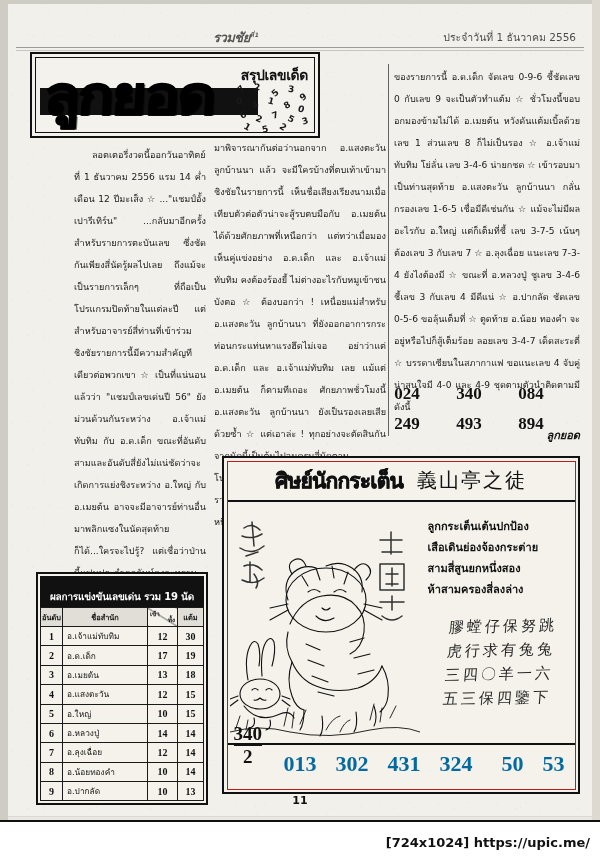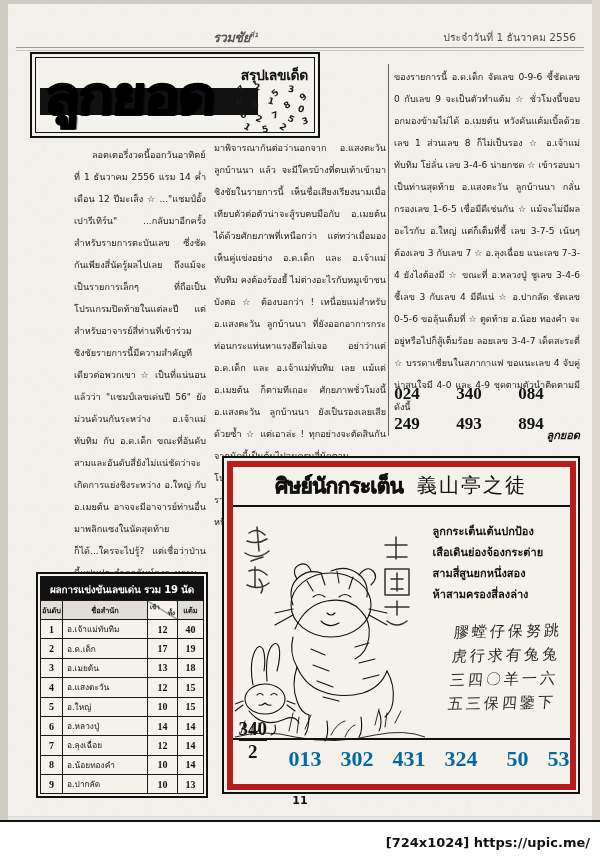--- a/index.html
+++ b/index.html
@@ -137,21 +137,21 @@
     font-size: 11px; font-weight: 800; font-style: italic; color: #111;
   }
 
   
   #table-box {
     position: absolute; left: 28px; top: 568px; width: 172px;
     border: 2px solid #111; background: #f4f2ea; padding: 2px;
   }
   #tbl-title {
     background: #111; color: #fff; text-align: center;
-    font-size: 10px; font-weight: 700; padding: 6px 0 3px;
+    font-size: 10px; font-weight: 700; padding: 13px 0 3px;
     letter-spacing: -.2px;
   }
   table#results {
     width: 100%; border-collapse: collapse;
     font-size: 8.5px; color: #111;
   }
   #results th, #results td {
     border: 1px solid #1a1a1a;
     text-align: center; padding: 2.2px 1px;
   }
@@ -164,21 +164,21 @@
   #results th.split .b { position: absolute; right: 2px; bottom: 1px; font-size: 6.2px; }
   #results td.rank { width: 22px; font-family: "Liberation Serif", serif; font-weight: 700; font-size: 10px; }
   #results td.name { text-align: left; padding-left: 4px; font-size: 8.3px; }
   #results td.sc { width: 26px; font-family: "Liberation Serif", serif; font-weight: 700; font-size: 10px; }
 
   
   #tiger-panel {
     position: absolute; left: 214px; top: 452px; width: 358px; height: 338px;
     border: 2px solid #111; background: #f4f2ea; padding: 2.5px;
   }
-  #tiger-inner { width: 100%; height: 100%; border: 6px solid #b91c1c; position: relative; overflow: hidden; }
+  #tiger-inner { width: 100%; height: 100%; border: 1px solid #b91c1c; position: relative; overflow: hidden; }
   #tiger-head {
     height: 40px; border-bottom: 2px solid #111;
     display: flex; align-items: center; justify-content: center; gap: 14px;
   }
   #tiger-title-th {
     font-size: 21px; font-weight: 900; color: #111;
     font-family: "DejaVu Sans", sans-serif; letter-spacing: -.8px;
     -webkit-text-stroke: .6px #111;
   }
   #tiger-title-cn {
@@ -318,21 +318,21 @@
               <span class="b">ทั้ง</span>
             </th>
             <th>แต้ม</th>
           </tr>
         </thead>
         <tbody id="results-body">
             <tr>
               <td class="rank">1</td>
               <td class="name">อ.เจ้าแม่ทับทิม</td>
               <td class="sc">12</td>
-              <td class="sc">40</td>
+              <td class="sc">30</td>
             </tr>
             <tr>
               <td class="rank">2</td>
               <td class="name">อ.ด.เด็ก</td>
               <td class="sc">17</td>
               <td class="sc">19</td>
             </tr>
             <tr>
               <td class="rank">3</td>
               <td class="name">อ.เมยต้น</td>

